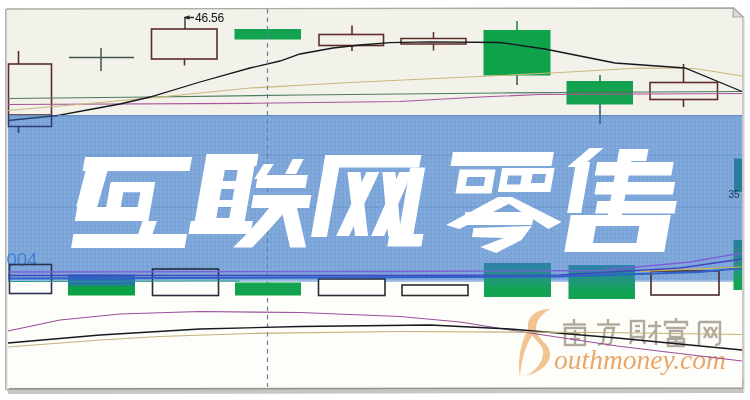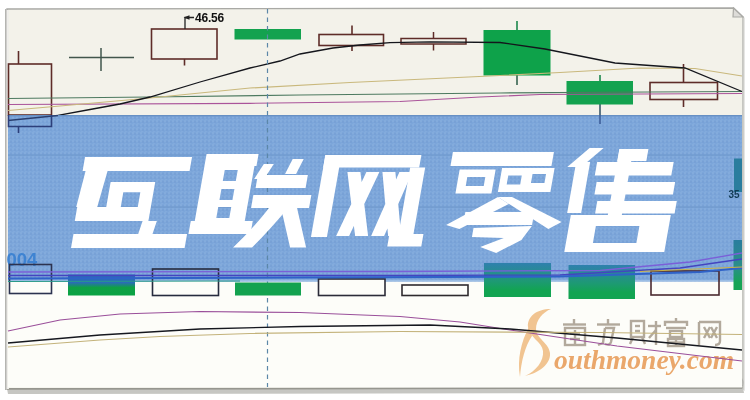--- a/index.html
+++ b/index.html
@@ -1,17 +1,17 @@
 <!DOCTYPE html>
 <html><head>
 <meta charset="utf-8">
 <style>
   html,body{margin:0;padding:0;background:#ffffff;}
   #stage{position:relative;width:750px;height:400px;overflow:hidden;background:#ffffff;
-         font-family:"Liberation Sans", sans-serif;font-weight:bold;}
+         font-family:"Liberation Sans", sans-serif;}
   svg{display:block;}
 </style>
 </head>
 <body>
 <div id="stage">
 <svg width="750" height="400" viewBox="0 0 750 400">
   <defs>
     <linearGradient id="gTealGreen" x1="0" y1="0" x2="0" y2="1">
       <stop offset="0" stop-color="#2f80ae"></stop>
       <stop offset="0.55" stop-color="#1d9a72"></stop>

